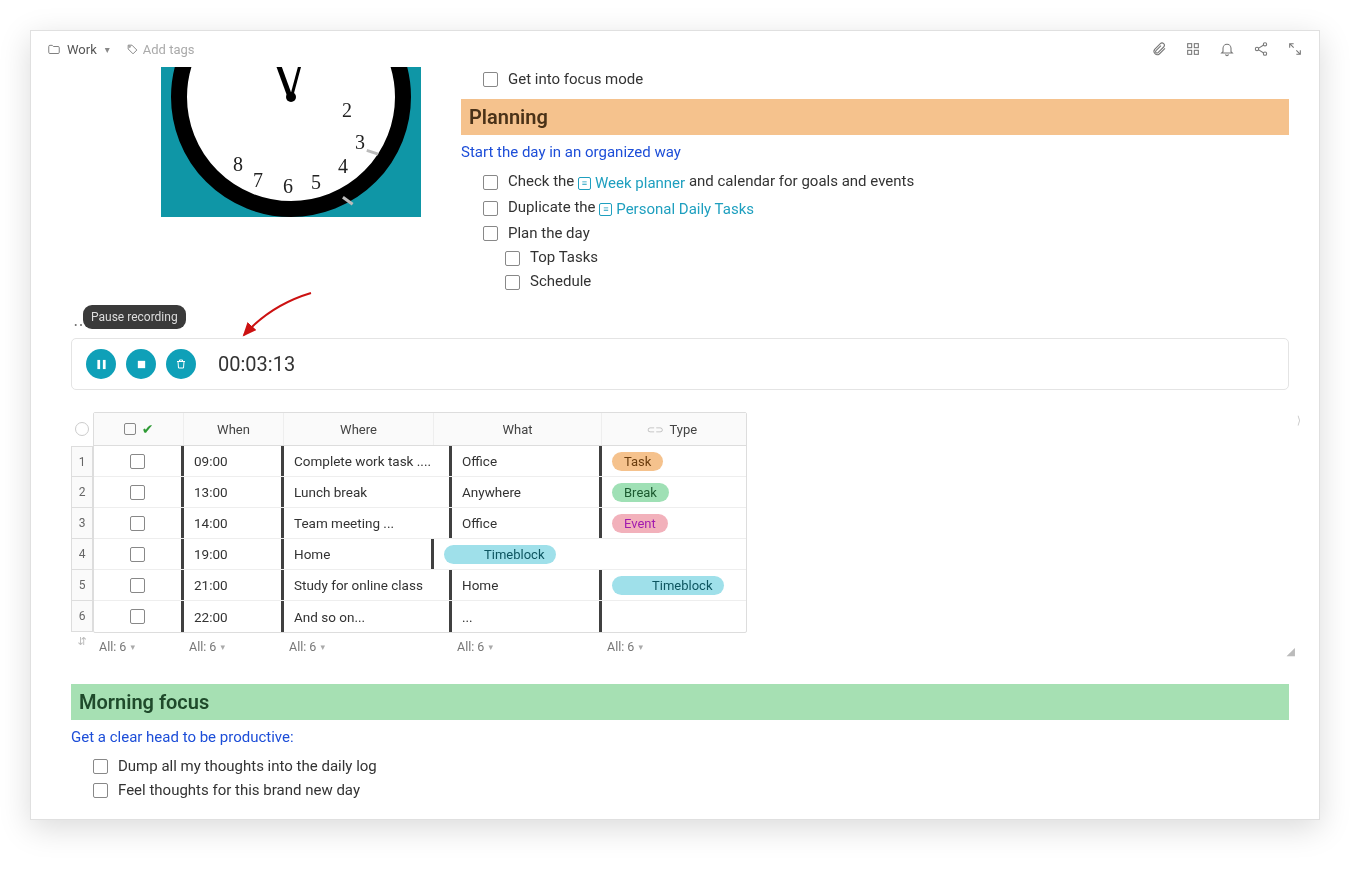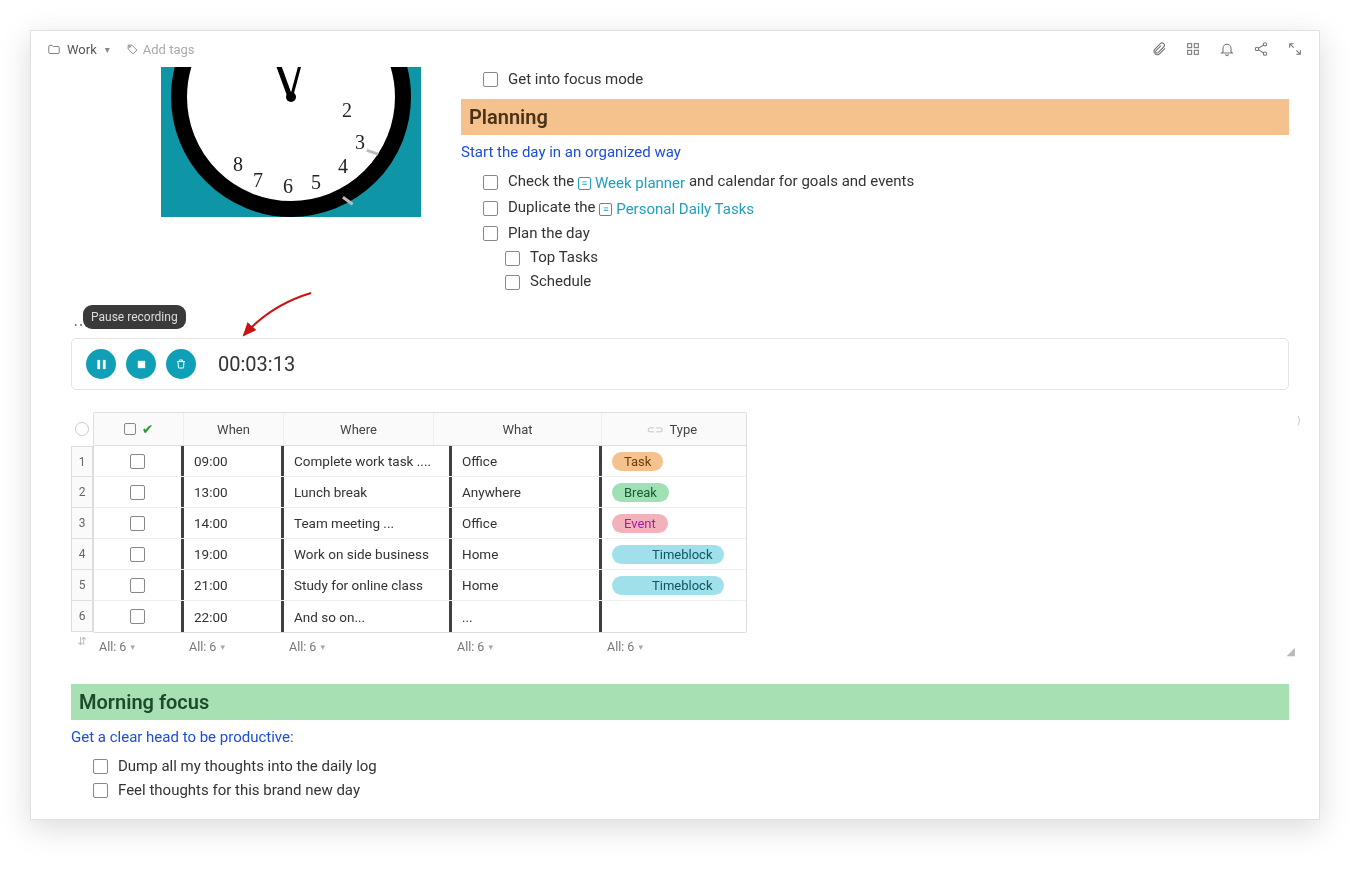--- a/index.html
+++ b/index.html
@@ -387,21 +387,20 @@
                   <div class="td c-where">Office</div>
                   <div class="td c-type">
                     <span class="pill event">Event</span>
                   </div>
                 </div>
                 <div class="trow">
                   <div class="td c-chk">
                     <span class="cb"></span>
                   </div>
                   <div class="td c-when">19:00</div>
-                  <div class="td c-what">Work on side business</div>
                   <div class="td c-where">Home</div>
                   <div class="td c-type">
                     <span class="pill tb">Timeblock</span>
                   </div>
                 </div>
                 <div class="trow">
                   <div class="td c-chk">
                     <span class="cb"></span>
                   </div>
                   <div class="td c-when">21:00</div>

